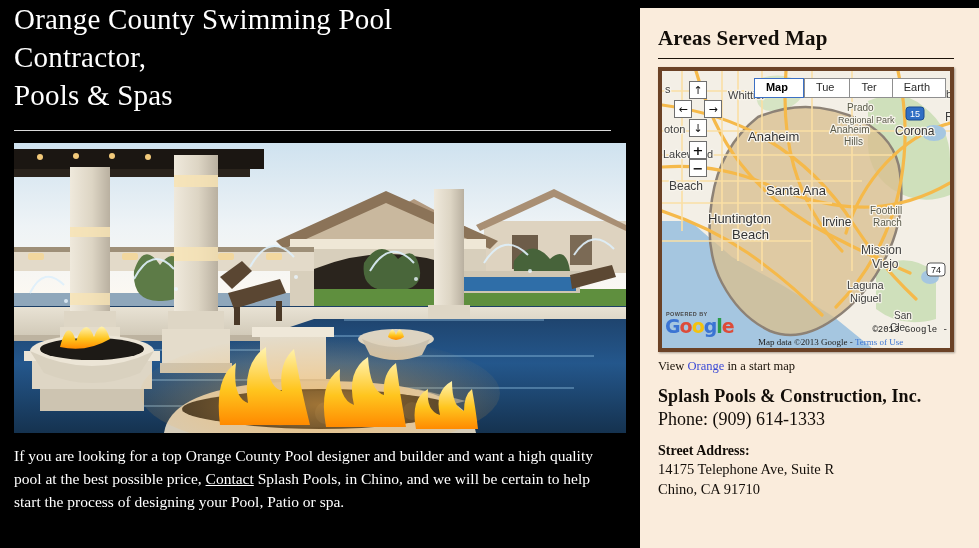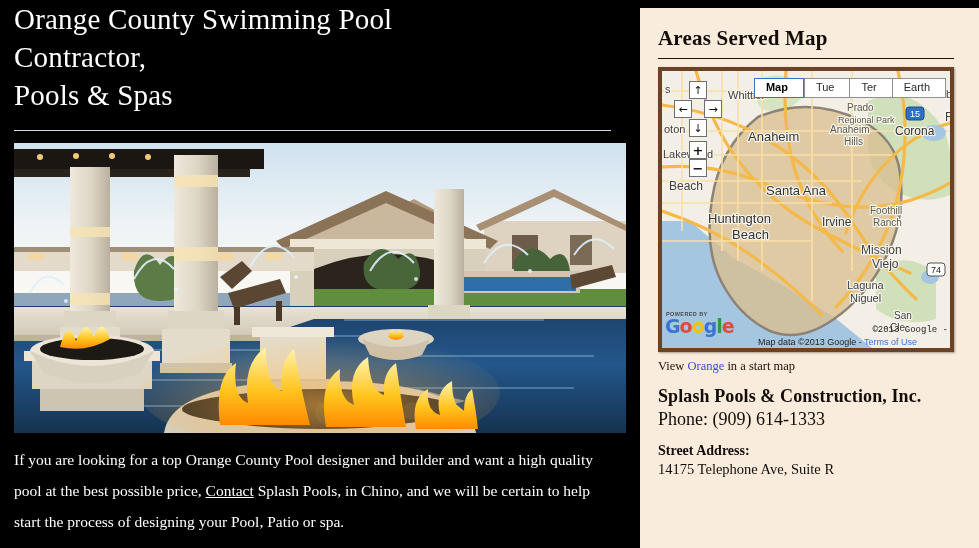--- a/index.html
+++ b/index.html
@@ -26,21 +26,21 @@
   .title-rule {
     border:0; border-top:1px solid #d9d9d9; margin:16px 0 0 0; width:597px;
   }
   .hero {
     margin-top:12px; width:612px; height:290px; position:relative;
     overflow:hidden; background:#8fa7bb;
     border:0;
   }
   .hero svg { display:block; }
   .body-copy {
-    color:#ffffff; font-size:15.5px; line-height:31px; margin:11px 0 0 0;
+    color:#ffffff; font-size:15.5px; line-height:23px; margin:11px 0 0 0;
     width:600px; font-family:"Liberation Serif","DejaVu Serif",serif;
   }
   .body-copy a.contact-link {
     color:#ffffff; text-decoration:underline;
   }
 
   
   .side-col {
     width:339px; height:548px; background:#000; position:relative;
   }
@@ -109,21 +109,21 @@
     font-size:5.5px; letter-spacing:.4px; color:#4a4a4a; margin-left:1px;
     font-weight:bold;
   }
   .glogo { font-size:19px; line-height:19px; font-weight:bold; letter-spacing:-1px;
            font-family:"DejaVu Sans",sans-serif; }
   .glogo .b { color:#3b74d3; } .glogo .r { color:#dd4b39; }
   .glogo .y { color:#f4c20d; } .glogo .g { color:#2a9c49; }
   .map-data {
     position:absolute; bottom:1px; left:96px; z-index:6;
     font-size:9px; color:#222; white-space:nowrap;
-    font-family:Liberation Sans, sans-serif;
+    font-family:Liberation Serif, serif;
     margin-top:48px;
   }
   .map-data a { color:#3b74d3; text-decoration:none; }
   .copyright {
     position:absolute; right:2px; bottom:13px; z-index:6;
     font-size:9px; color:#222; white-space:nowrap;
     font-family:Liberation Mono, monospace;
   }
 
   
@@ -445,15 +445,16 @@
         <div class="copyright">©2013 Google - </div>
         <div class="map-data"><span>Map data ©2013 Google - </span><a href="#">Terms of Use</a></div>
       </div>
 
       <div class="view-larger"><span>View </span><a href="#">Orange</a><span> in a start map</span></div>
 
       <div class="company">Splash Pools &amp; Construction, Inc.</div>
       <div class="phone">Phone: (909) 614-1333</div>
       <div class="addr-label">Street Address:</div>
       <div class="addr-line">14175 Telephone Ave, Suite R</div>
+      <div class="addr-line">Chino, CA 91710</div>
     </div>
   </div>
 </div>
 
 </body></html>

